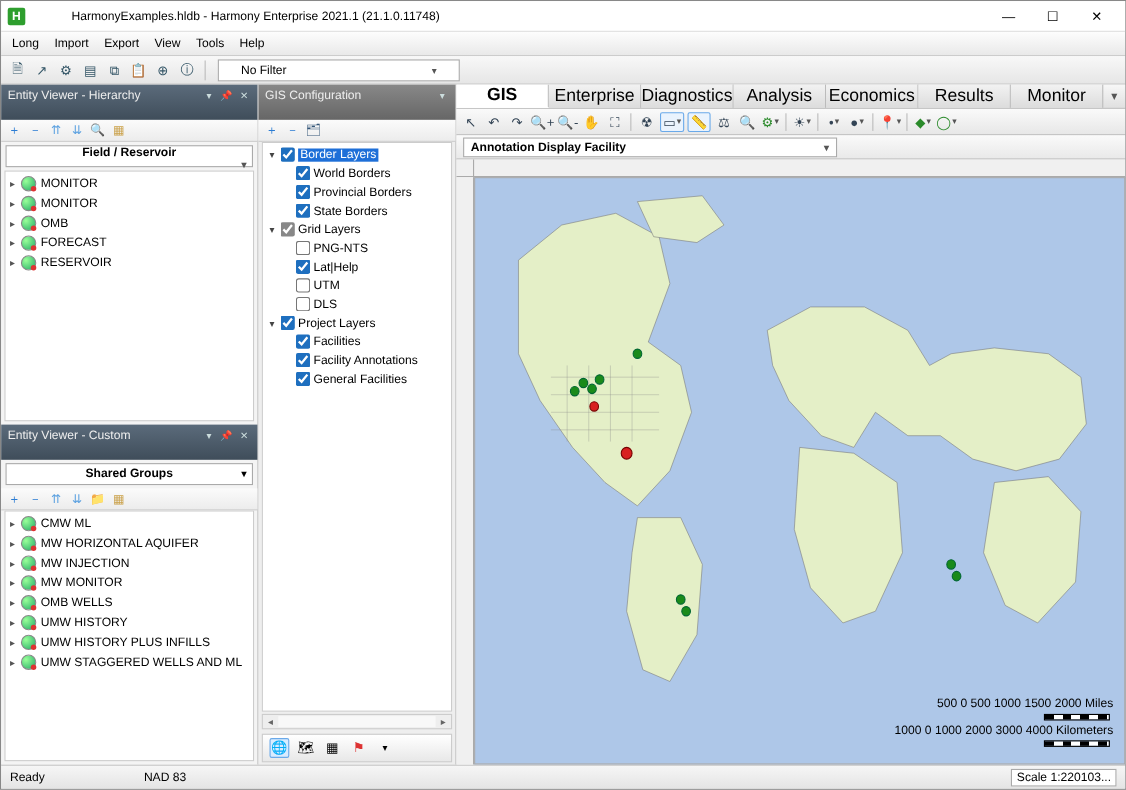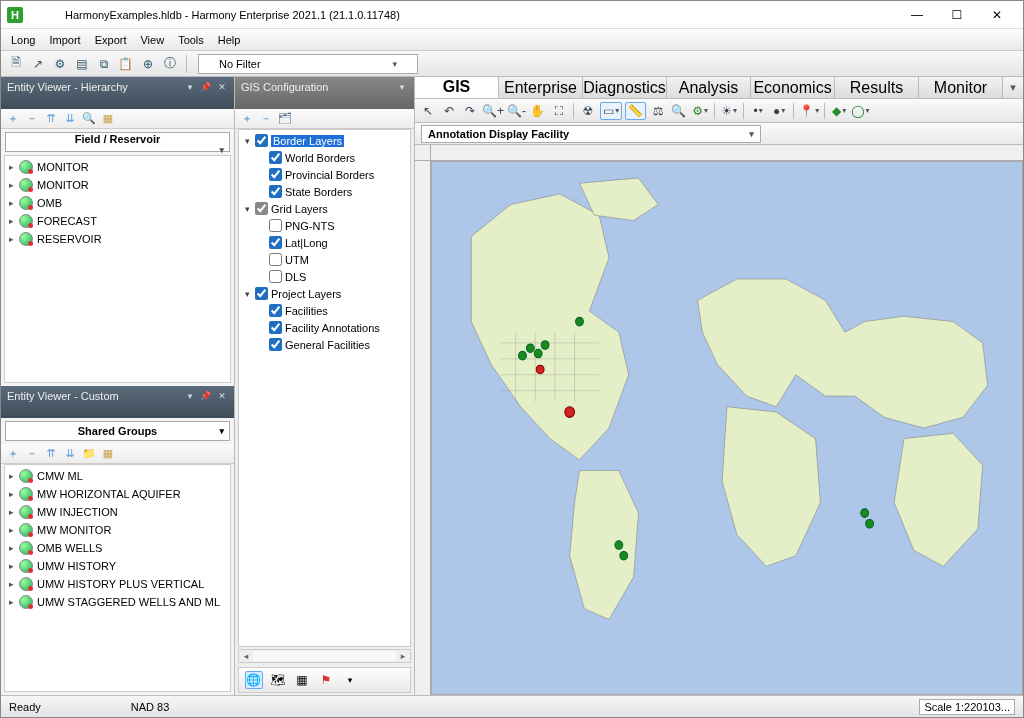--- a/index.html
+++ b/index.html
@@ -224,21 +224,21 @@
           <span class="lbl">OMB WELLS</span>
         </div>
         <div class="tree-row">
           <span class="exp">▸</span>
           <span class="globe"></span>
           <span class="lbl">UMW HISTORY</span>
         </div>
         <div class="tree-row">
           <span class="exp">▸</span>
           <span class="globe"></span>
-          <span class="lbl">UMW HISTORY PLUS VERTICAL</span>
+          <span class="lbl">UMW HISTORY PLUS INFILLS</span>
         </div>
         <div class="tree-row">
           <span class="exp">▸</span>
           <span class="globe"></span>
           <span class="lbl">UMW STAGGERED WELLS AND ML</span>
         </div>
       </div>
   </div>
 
   <div class="mid-col">
@@ -282,21 +282,21 @@
           <span>Grid Layers</span>
         </div>
         <div class="gis-row">
           <span class="ind" style="width:28px"></span>
           <input type="checkbox" style="">
           <span>PNG-NTS</span>
         </div>
         <div class="gis-row">
           <span class="ind" style="width:28px"></span>
           <input type="checkbox" checked="" style="">
-          <span>Lat|Long</span>
+          <span>Lat|Help</span>
         </div>
         <div class="gis-row">
           <span class="ind" style="width:28px"></span>
           <input type="checkbox" style="">
           <span>UTM</span>
         </div>
         <div class="gis-row">
           <span class="ind" style="width:28px"></span>
           <input type="checkbox" style="">
           <span>DLS</span>
@@ -411,20 +411,26 @@
           <circle class="marker-g" cx="92" cy="182" r="4"></circle>
             <circle class="marker-g" cx="115" cy="172" r="4"></circle>
           <circle class="marker-r" cx="110" cy="195" r="4"></circle>
             <circle class="marker-g" cx="150" cy="150" r="4"></circle>
           <circle class="marker-r" cx="140" cy="235" r="5"></circle>
           <circle class="marker-g" cx="190" cy="360" r="4"></circle>
             <circle class="marker-g" cx="195" cy="370" r="4"></circle>
           <circle class="marker-g" cx="440" cy="330" r="4"></circle>
             <circle class="marker-g" cx="445" cy="340" r="4"></circle>
         </svg>
+        <div class="scalebox">
+          <div><span>500 0 500 1000 1500 2000 Miles</span></div>
+          <div><span class="bar"></span></div>
+          <div><span>1000  0 1000 2000 3000 4000 Kilometers</span></div>
+          <div><span class="bar"></span></div>
+        </div>
       </div>
     </div>
   </div>
 </div>
 
 <div class="statusbar">
   <span class="st-left">Ready</span>
   <span class="st-mid">NAD 83</span>
   <span class="st-right">Scale 1:220103...</span>
 </div>

